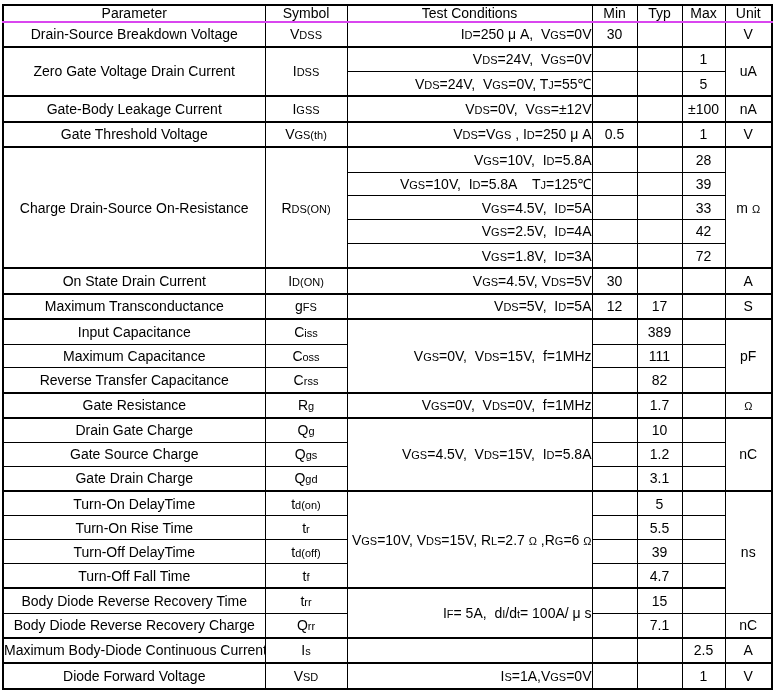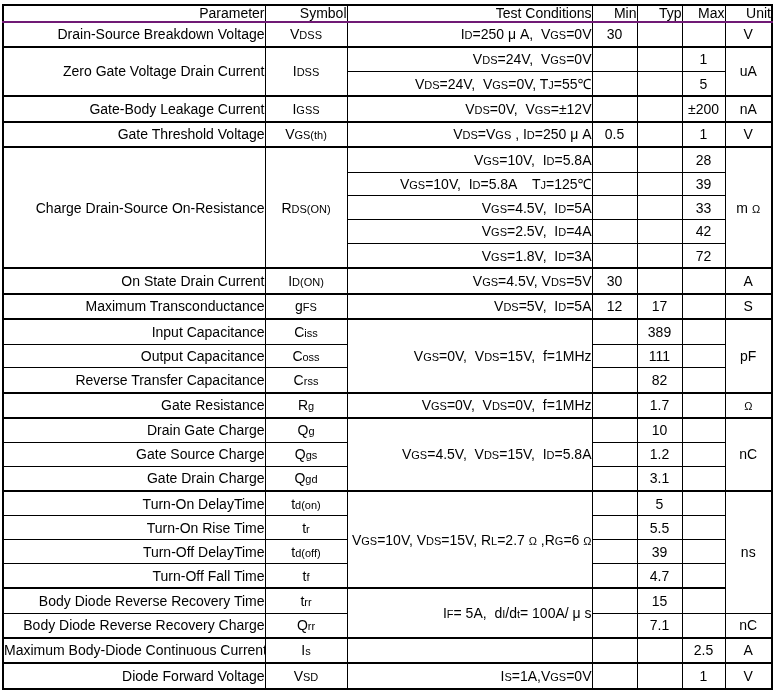--- a/index.html
+++ b/index.html
@@ -32,26 +32,26 @@
   table.spec th, table.spec td {
     border: 1px solid #000000;
     font-size: 14px;
     font-weight: normal;
     padding: 0;
     overflow: hidden;
     vertical-align: middle;
     line-height: 1.05;
   }
   table.spec thead th {
-    border-bottom: 2px solid #701a75;
-    text-align: right;
+    border-bottom: 2px solid #d946ef;
+    text-align: center;
     white-space: nowrap;
   }
   table.spec tr.g > td { border-top: 2px solid #000000; }
-  td.p  { text-align: right;  padding-left: 8px;  white-space: nowrap; }
+  td.p  { text-align: center;  padding-left: 8px;  white-space: nowrap; }
   td.s  { text-align: center; white-space: nowrap; }
   td.tc { text-align: right;  padding-left: 10px; white-space: pre; }
   td.v  { text-align: center; white-space: nowrap; }
   td.u  { text-align: center; white-space: nowrap; }
   .sub { font-size: 11px; }
 </style>
 </head>
 <body>
 
 <div class="page">
@@ -100,21 +100,21 @@
           <td class="v"></td>
           <td class="v"></td>
           <td class="v">5</td>
         </tr>
         <tr class="g">
           <td class="p">Gate-Body Leakage Current</td>
           <td class="s">I<span class="sub">GSS</span></td>
           <td class="tc">V<span class="sub">DS</span>=0V,  V<span class="sub">GS</span>=±12V</td>
           <td class="v"></td>
           <td class="v"></td>
-          <td class="v">±200</td>
+          <td class="v">±100</td>
           <td class="u">nA</td>
         </tr>
         <tr class="g">
           <td class="p">Gate Threshold Voltage</td>
           <td class="s">V<span class="sub">GS(th)</span></td>
           <td class="tc">V<span class="sub">DS</span>=V<span class="sub">GS</span> , I<span class="sub">D</span>=250 μ A</td>
           <td class="v">0.5</td>
           <td class="v"></td>
           <td class="v">1</td>
           <td class="u">V</td>
@@ -173,21 +173,21 @@
         <tr class="g">
           <td class="p">Input Capacitance</td>
           <td class="s">C<span class="sub">iss</span></td>
           <td class="tc" rowspan="3">V<span class="sub">GS</span>=0V,  V<span class="sub">DS</span>=15V,  f=1MHz</td>
           <td class="v"></td>
           <td class="v">389</td>
           <td class="v"></td>
           <td class="u" rowspan="3">pF</td>
         </tr>
         <tr>
-          <td class="p">Output Capacitance</td>
+          <td class="p">Maximum Capacitance</td>
           <td class="s">C<span class="sub">oss</span></td>
           <td class="v"></td>
           <td class="v">111</td>
           <td class="v"></td>
         </tr>
         <tr>
           <td class="p">Reverse Transfer Capacitance</td>
           <td class="s">C<span class="sub">rss</span></td>
           <td class="v"></td>
           <td class="v">82</td>

